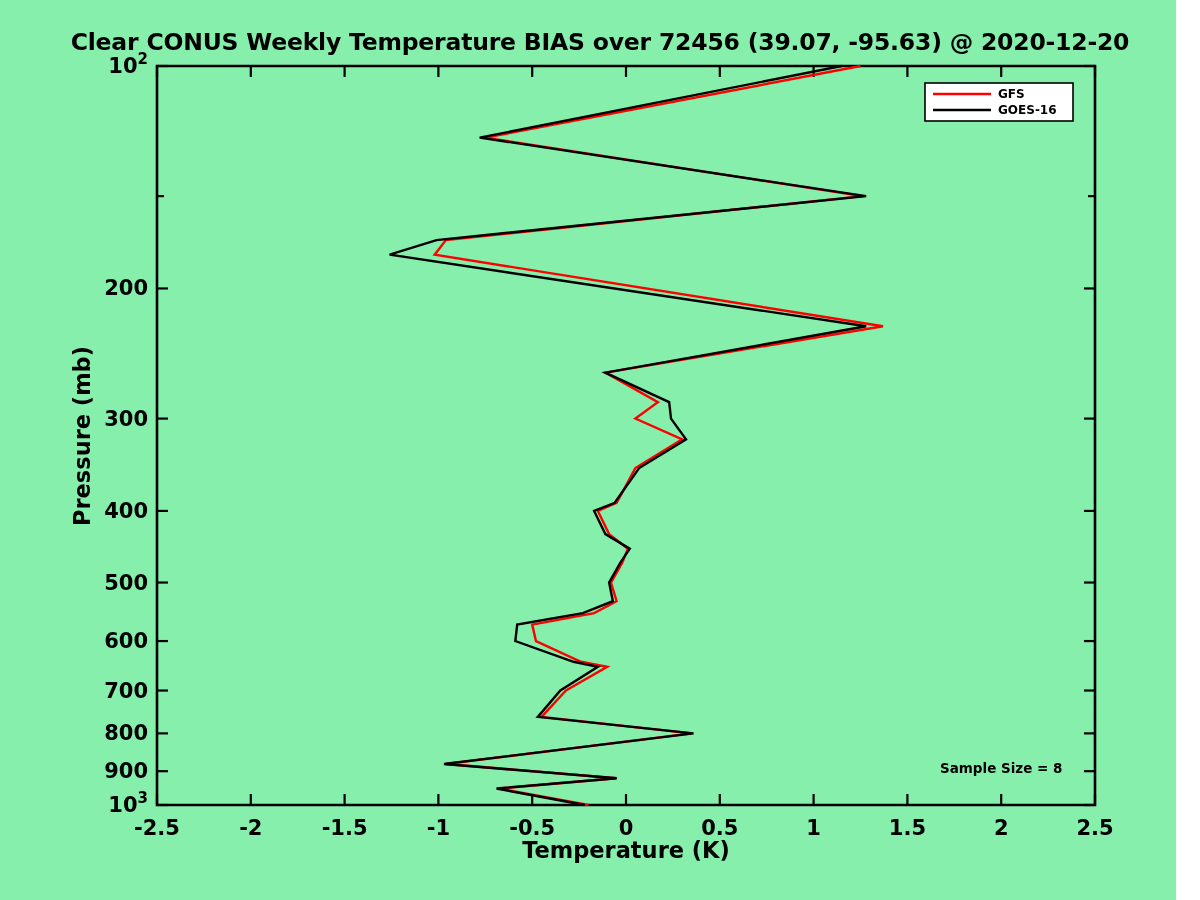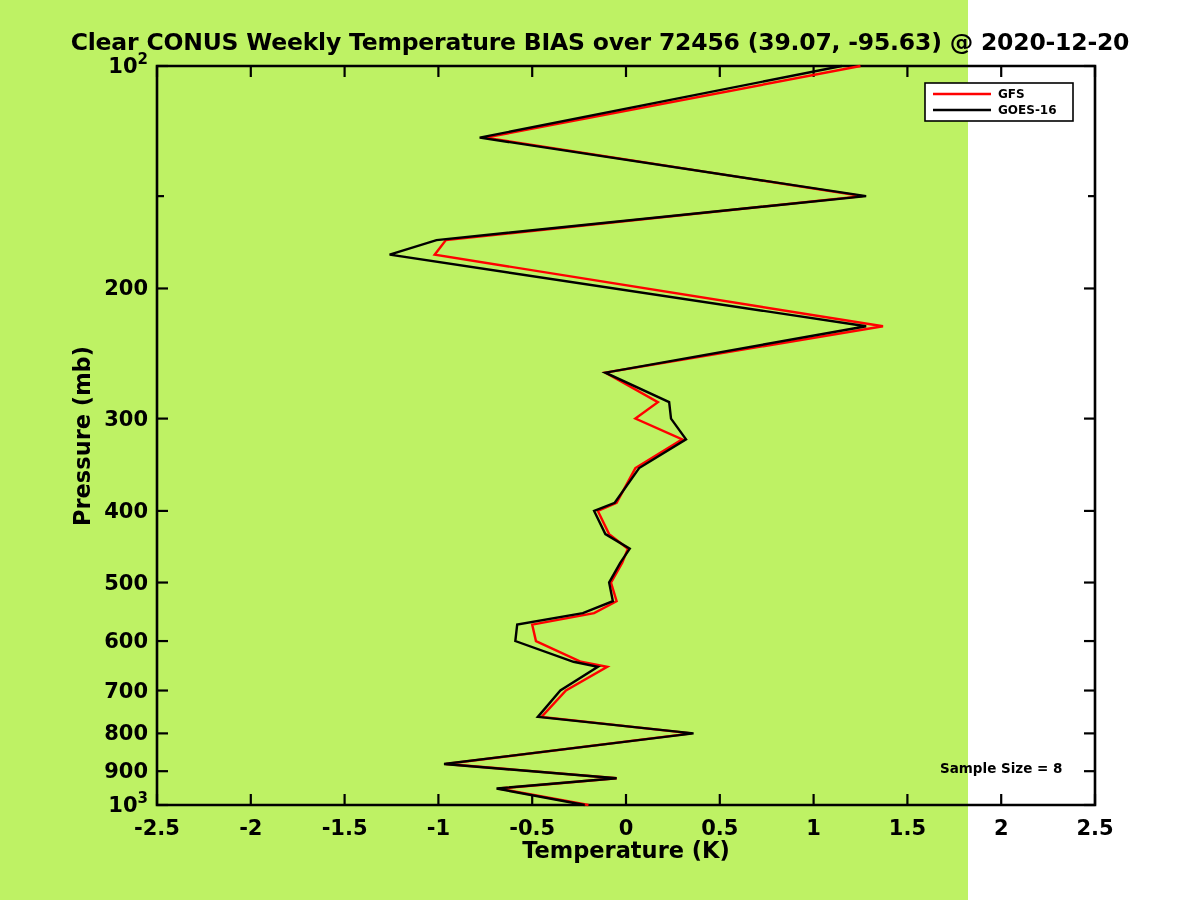--- a/index.html
+++ b/index.html
@@ -8,23 +8,23 @@
     background: #ffffff;
   }
   body {
     width: 1200px;
     height: 900px;
     font-family: "DejaVu Sans", sans-serif;
     overflow: hidden;
   }
   #figure {
     position: relative;
-    width: 968px;
+    width: 1176px;
     height: 900px;
-    background: #bef264;
+    background: #86efac;
   }
   #chart-title {
     position: absolute;
     left: 0;
     top: 28px;
     width: 1200px;
     text-align: center;
     font-size: 23.5px;
     font-weight: bold;
     color: #000000;

